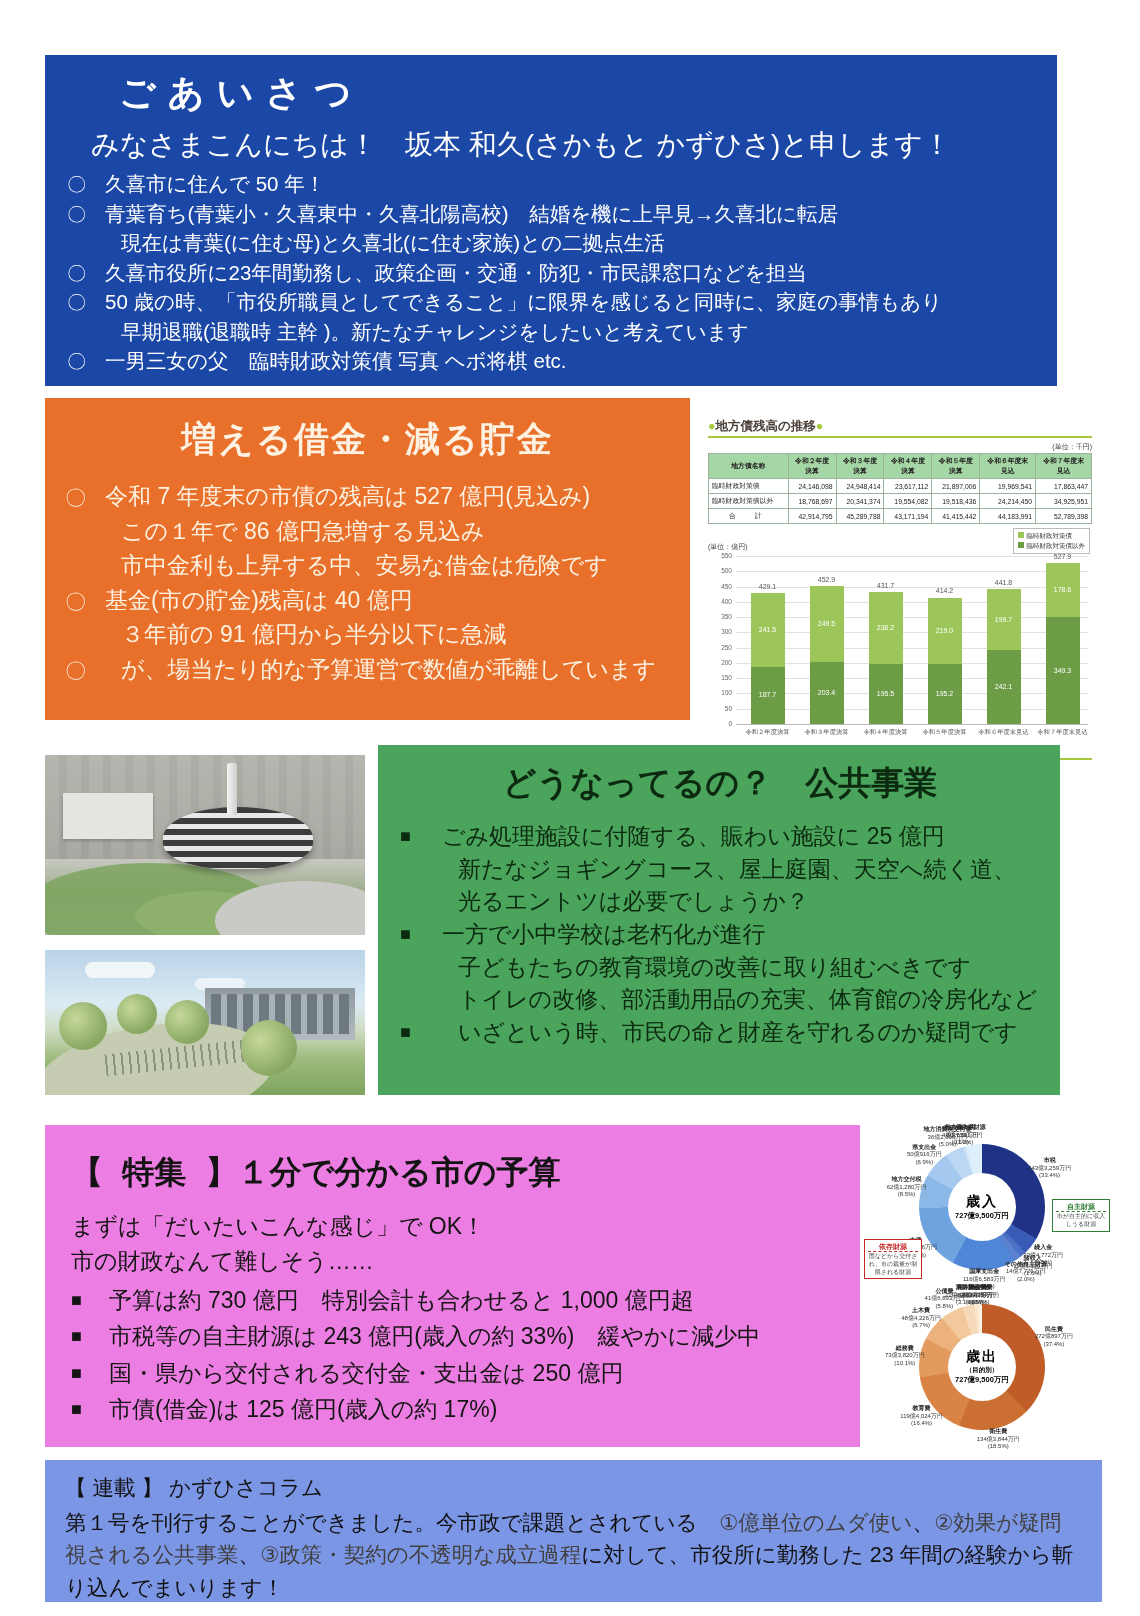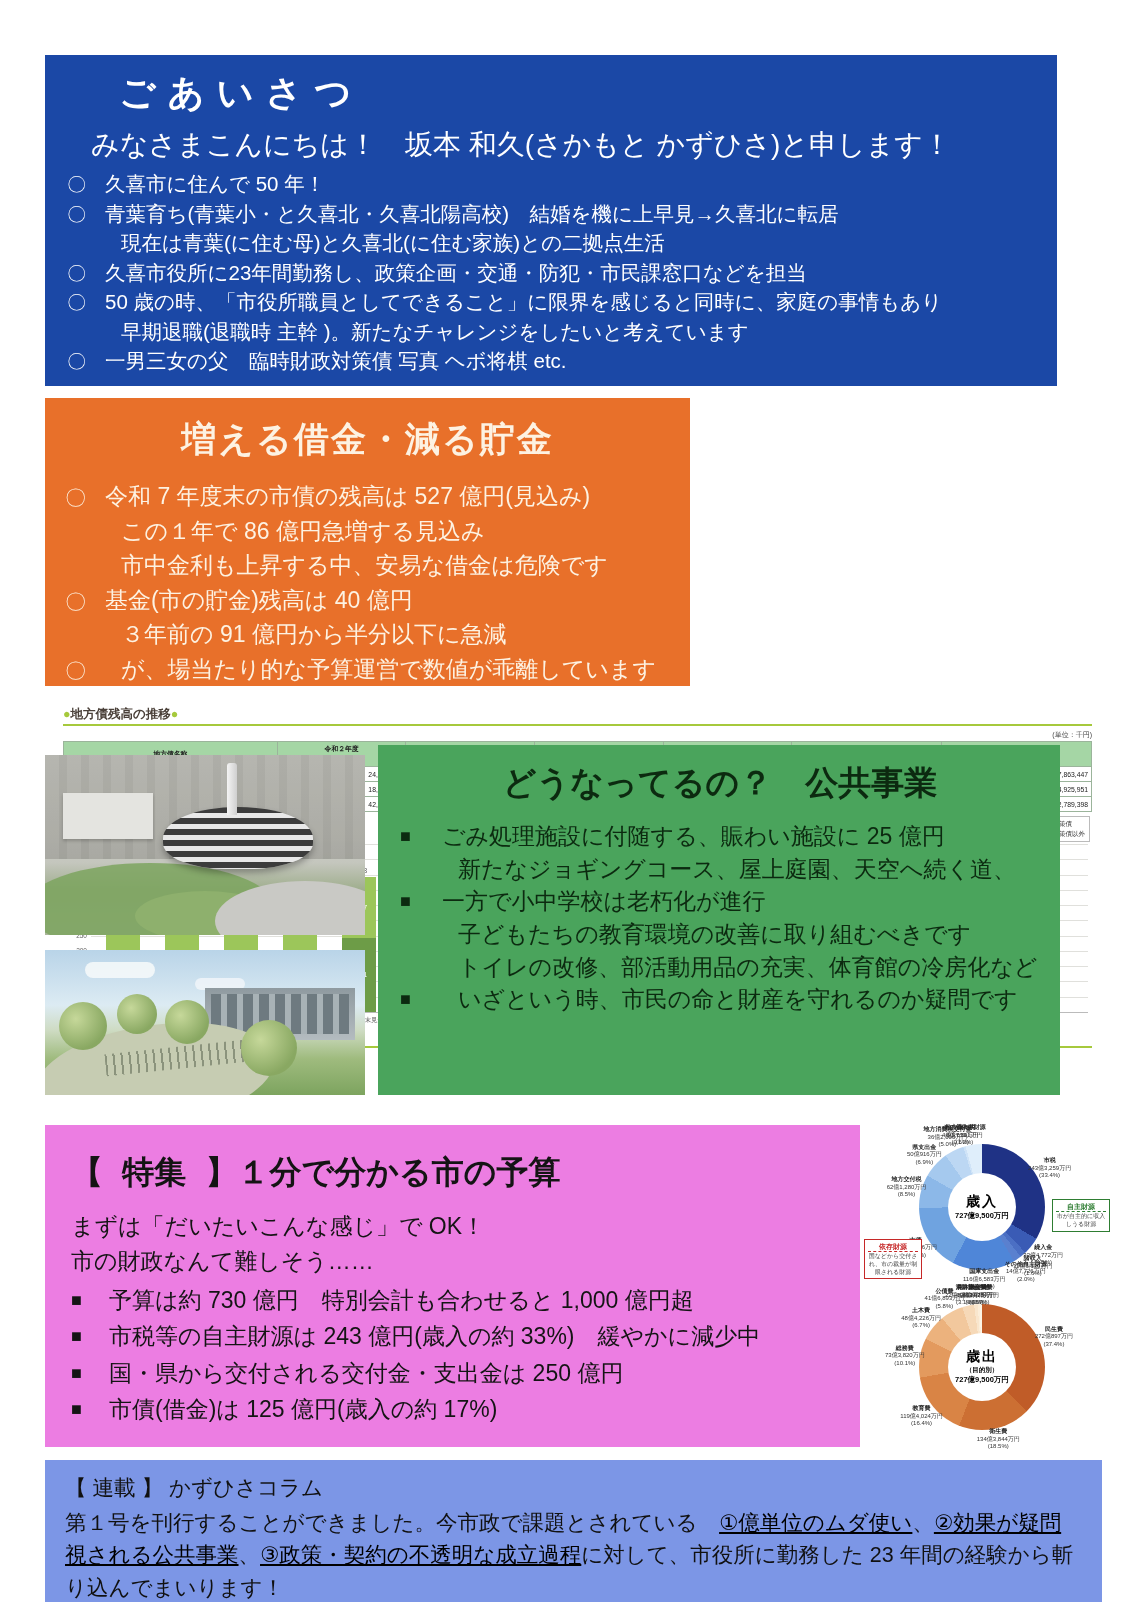--- a/index.html
+++ b/index.html
@@ -13,21 +13,21 @@
   .greet-title { font-size:36px; font-weight:bold; letter-spacing:12px; padding-left:52px; margin-bottom:8px; }
   .greet-intro { font-size:28px; margin-bottom:5px;margin-left:24px; }
   .bullet-list .bullet { display:flex; }
   .bullet .marker { flex:0 0 38px; }
   .bullet .lines { flex:1; }
   .sec-greeting .bullet-list { font-size:20.5px; line-height:1.44; }
   .sec-greeting .marker { font-size:19px; padding-top:2px; }
   .lines .cont { padding-left:16px; }
 
   
-  .sec-debt { position:absolute; left:45px; top:398px; width:1057px; height:322px; display:flex;flex-direction:column; }
+  .sec-debt { position:absolute; left:45px; top:398px; width:1057px; height:322px; display:flex; }
   .debt-panel { width:645px; height:322px; background:#e8702a; color:#fdf2e2; padding:18px 20px 0 20px; }
   .debt-title { text-align:center; font-size:35px; font-weight:bold; letter-spacing:2px; margin-bottom:16px; }
   .debt-panel .bullet-list { font-size:23px; line-height:1.5; }
   .debt-panel .marker { font-size:21px; padding-top:3px; flex:0 0 40px; }
 
   .debt-chart { flex:1; background:#fff; padding:20px 10px 0 18px; position:relative; }
   .chart-head { font-size:12.5px; font-weight:bold; color:#4a4039; border-bottom:2px solid #a6c93c; padding-bottom:1px; }
   .chart-head .dot { color:#a6c93c; }
   .unit-right { text-align:right; font-size:7px; color:#444; margin:4px 0 1px 0; }
   table.debt { border-collapse:collapse; width:100%; font-size:6.8px; color:#222; }
@@ -97,41 +97,41 @@
   .hole .t3 { font-size:7.5px; font-weight:bold; }
   .pie-label { position:absolute; transform:translate(-50%,-50%); text-align:center; font-size:6px; line-height:1.25; color:#333; white-space:nowrap; }
   .pie-label .nm { font-weight:bold; color:#222; }
   .callout { position:absolute; border:1px solid; background:#fff; font-size:6px; line-height:1.3; padding:2px 3px; width:58px; text-align:center; }
   .callout .cl-title { font-weight:bold; font-size:7px; border-bottom:1px dashed; margin-bottom:1px; }
 
   
   .sec-column { position:absolute; left:45px; top:1460px; width:1057px; height:142px; background:#7c96e6; color:#111;
     padding:12px 20px 0 20px; font-size:21.5px; line-height:1.52; }
   .col-title { margin-bottom:2px; }
-  .col-par .red { color:#000000;text-decoration:underline; }
+  .col-par .red { color:#404040; }
 </style>
 </head>
 <body>
 
 <div class="page">
 
   <section class="sec-greeting">
     <div class="greet-title">ごあいさつ</div>
     <div class="greet-intro">みなさまこんにちは！　坂本 和久(さかもと かずひさ)と申します！</div>
     <div class="bullet-list">
         <div class="bullet">
           <span class="marker">〇</span>
           <div class="lines">
             <div>久喜市に住んで 50 年！</div>
           </div>
         </div>
         <div class="bullet">
           <span class="marker">〇</span>
           <div class="lines">
-            <div>青葉育ち(青葉小・と久喜北・久喜北陽高校)　結婚を機に上早見→久喜北に転居</div>
+            <div>青葉育ち(青葉小・久喜東中・久喜北陽高校)　結婚を機に上早見→久喜北に転居</div>
             <div class="cont">現在は青葉(に住む母)と久喜北(に住む家族)との二拠点生活</div>
           </div>
         </div>
         <div class="bullet">
           <span class="marker">〇</span>
           <div class="lines">
             <div>久喜市役所に23年間勤務し、政策企画・交通・防犯・市民課窓口などを担当</div>
           </div>
         </div>
         <div class="bullet">
@@ -362,20 +362,21 @@
       <div class="p2-tree" style="left:196px;top:70px;width:56px;height:56px;"></div>
     </div>
     <div class="public-panel">
       <div class="public-title">どうなってるの？　公共事業</div>
       <div class="bullet-list">
           <div class="bullet">
             <span class="marker">■</span>
             <div class="lines">
               <div>ごみ処理施設に付随する、賑わい施設に 25 億円</div>
               <div class="cont">新たなジョギングコース、屋上庭園、天空へ続く道、</div>
+              <div class="cont">光るエントツは必要でしょうか？</div>
             </div>
           </div>
           <div class="bullet">
             <span class="marker">■</span>
             <div class="lines">
               <div>一方で小中学校は老朽化が進行</div>
               <div class="cont">子どもたちの教育環境の改善に取り組むべきです</div>
               <div class="cont">トイレの改修、部活動用品の充実、体育館の冷房化など</div>
             </div>
           </div>

